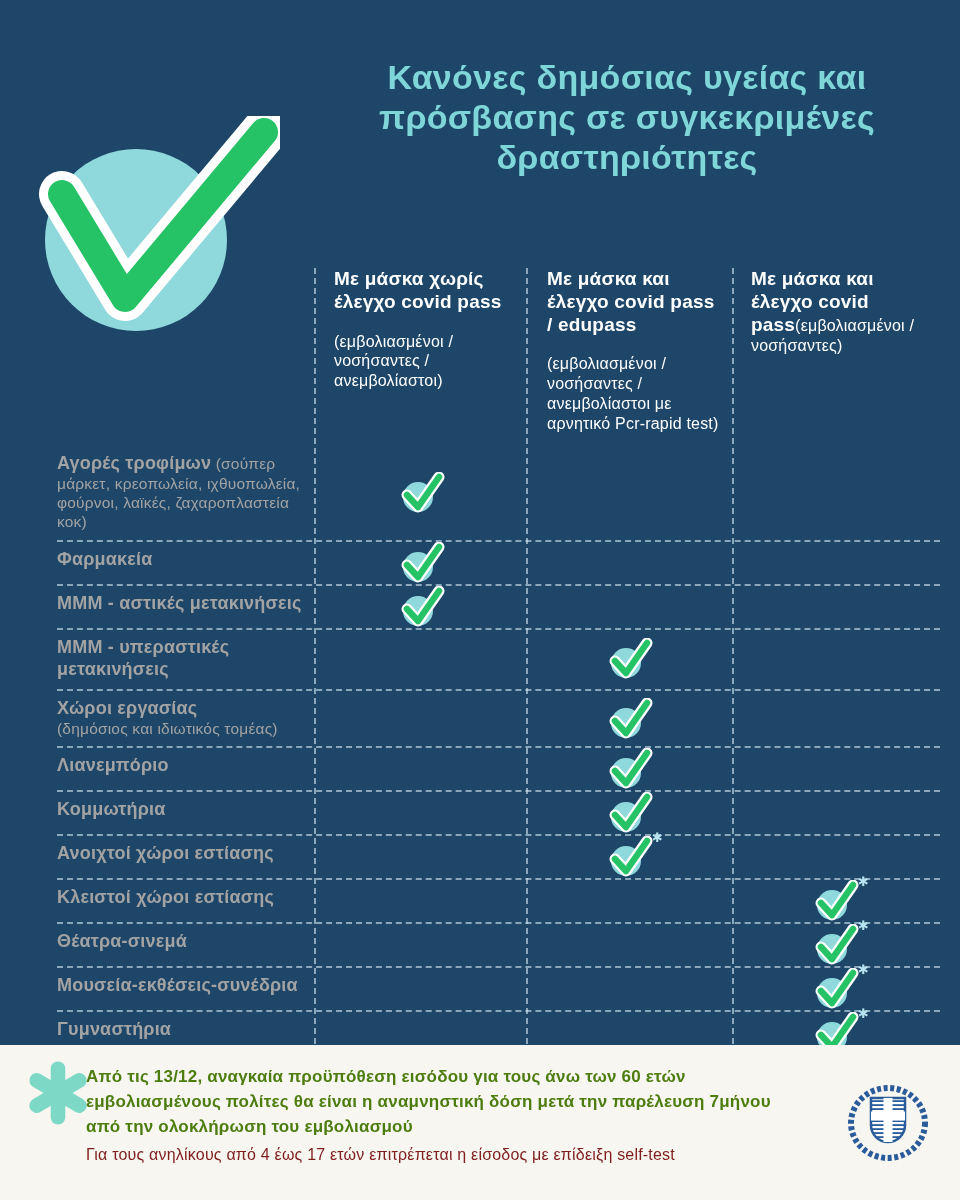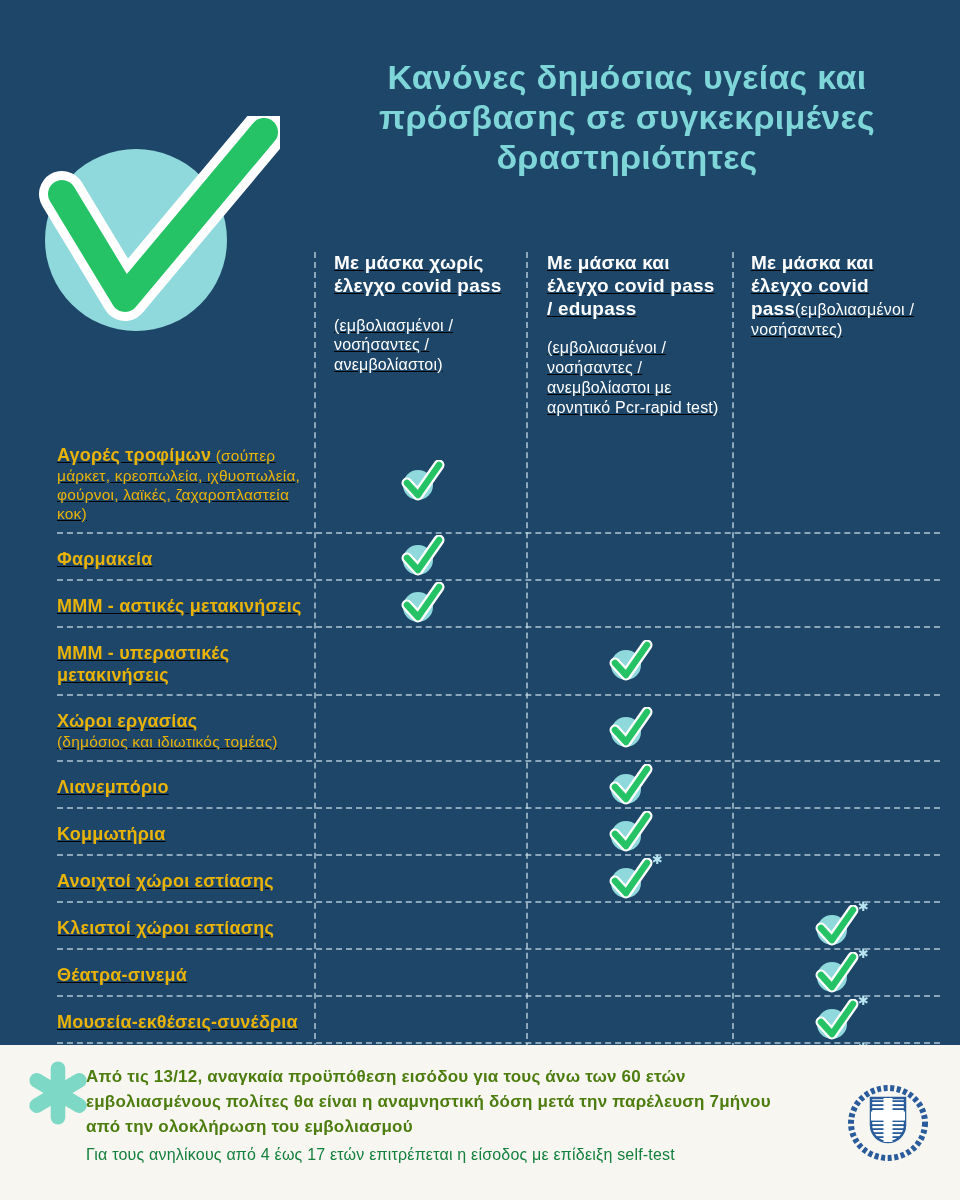--- a/index.html
+++ b/index.html
@@ -11,53 +11,53 @@
   }
   
   .logo { position:absolute; left:28px; top:116px; width:252px; height:252px; }
   
   .title {
     position:absolute; left:320px; top:58px; width:614px;
     font-size:34px; font-weight:bold; letter-spacing:.3px;
     color:#7fd6d8; line-height:1.17;text-align:center;
   }
   
-  .table { position:absolute; left:57px; top:250px; width:883px;text-decoration:underline; }
+  .table { position:absolute; left:57px; top:266px; width:883px; }
   .vline { position:absolute; top:2px; bottom:4px; width:0; border-left:2px dashed rgba(206,227,238,.62); }
   .v1 { left:257px; } .v2 { left:469px; } .v3 { left:675px; }
   .grid { display:grid; grid-template-columns:258px 213px 204px 208px; }
   .thead { height:180px; }
   .hcell { padding:2px 8px 0 19px; color:#ffffff; }
   .hb { font-weight:bold; font-size:19px; line-height:1.2; letter-spacing:.2px; }
   .hn { font-size:16px; line-height:1.24; letter-spacing:.2px; }
   .note-block .hn { display:block; margin-top:18px; }
   .row { position:relative; border-bottom:2px dashed rgba(206,227,238,.62); min-height:36px; }
   .row:last-child { border-bottom:none; min-height:52px; }
-  .rlabel { padding:7px 12px 8px 0; color:#eab308;margin-top:8px; }
+  .rlabel { padding:7px 12px 8px 0; color:#a3a3a3; }
   .rlabel .lbl { font-weight:bold; font-size:18px; line-height:1.22; letter-spacing:.2px; }
   .rlabel .note { font-size:15.5px; line-height:1.22; letter-spacing:.2px; }
   .rlabel .note.block { display:block; }
   .cell { display:flex; align-items:center; justify-content:center; }
   .check-wrap { position:relative; display:inline-block; width:46px; height:42px; }
   .check-ast {
     position:absolute; top:-6px; right:-10px;
     color:#b7e4f0; font-size:13px; font-weight:bold;
     font-family:"DejaVu Sans", sans-serif;
   }
   
   .footer { position:absolute; left:0; top:1045px; width:960px; height:155px; background:#f7f6f1; }
   .f-icon { position:absolute; left:24px; top:14px; width:68px; height:68px; }
   .f-bold {
     position:absolute; left:86px; top:20px; width:708px;
     font-size:17px; font-weight:bold; color:#4d7c0f;
     line-height:1.47; letter-spacing:.2px;
   }
   .f-note {
     position:absolute; left:86px; top:101px; width:700px;
-    font-size:16px; color:#15803d; letter-spacing:.2px;
+    font-size:16px; color:#7f1d1d; letter-spacing:.2px;
   }
   .emblem { position:absolute; left:842px; top:30px; width:92px; height:96px; }
 </style>
 </head>
 <body>
 
 <div class="canvas">
 
   <div class="logo">
     <svg viewBox="0 0 252 252" width="252" height="252">

